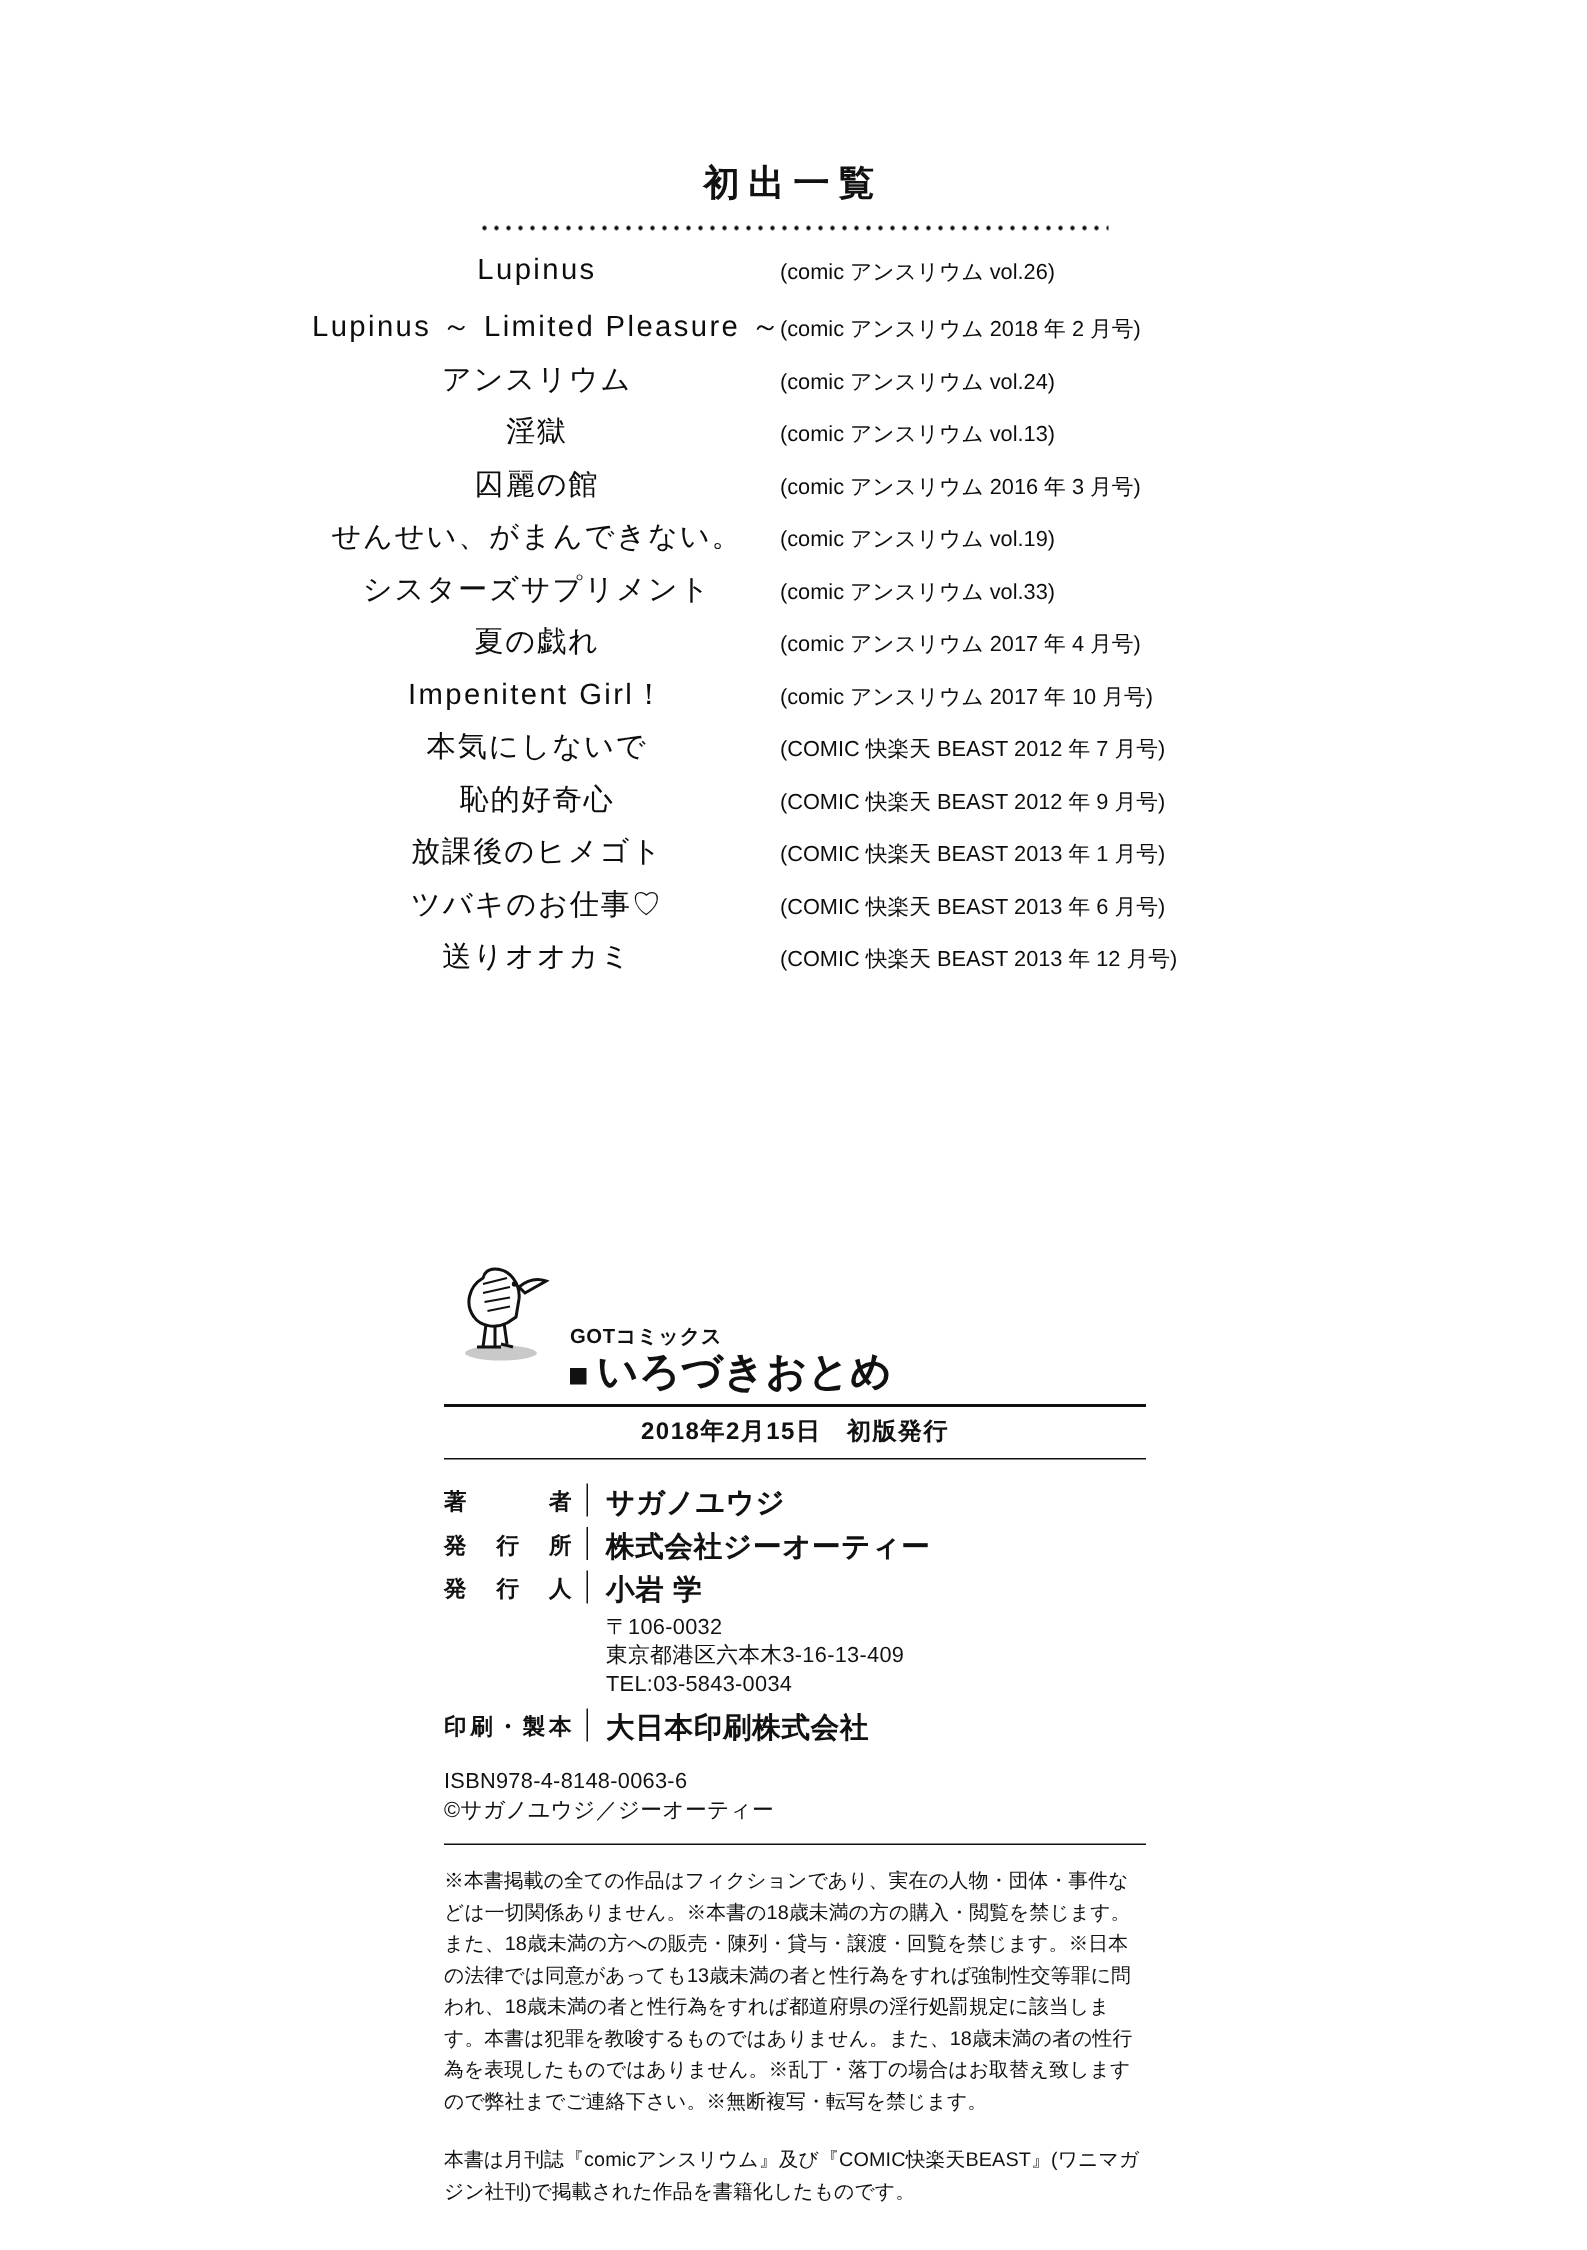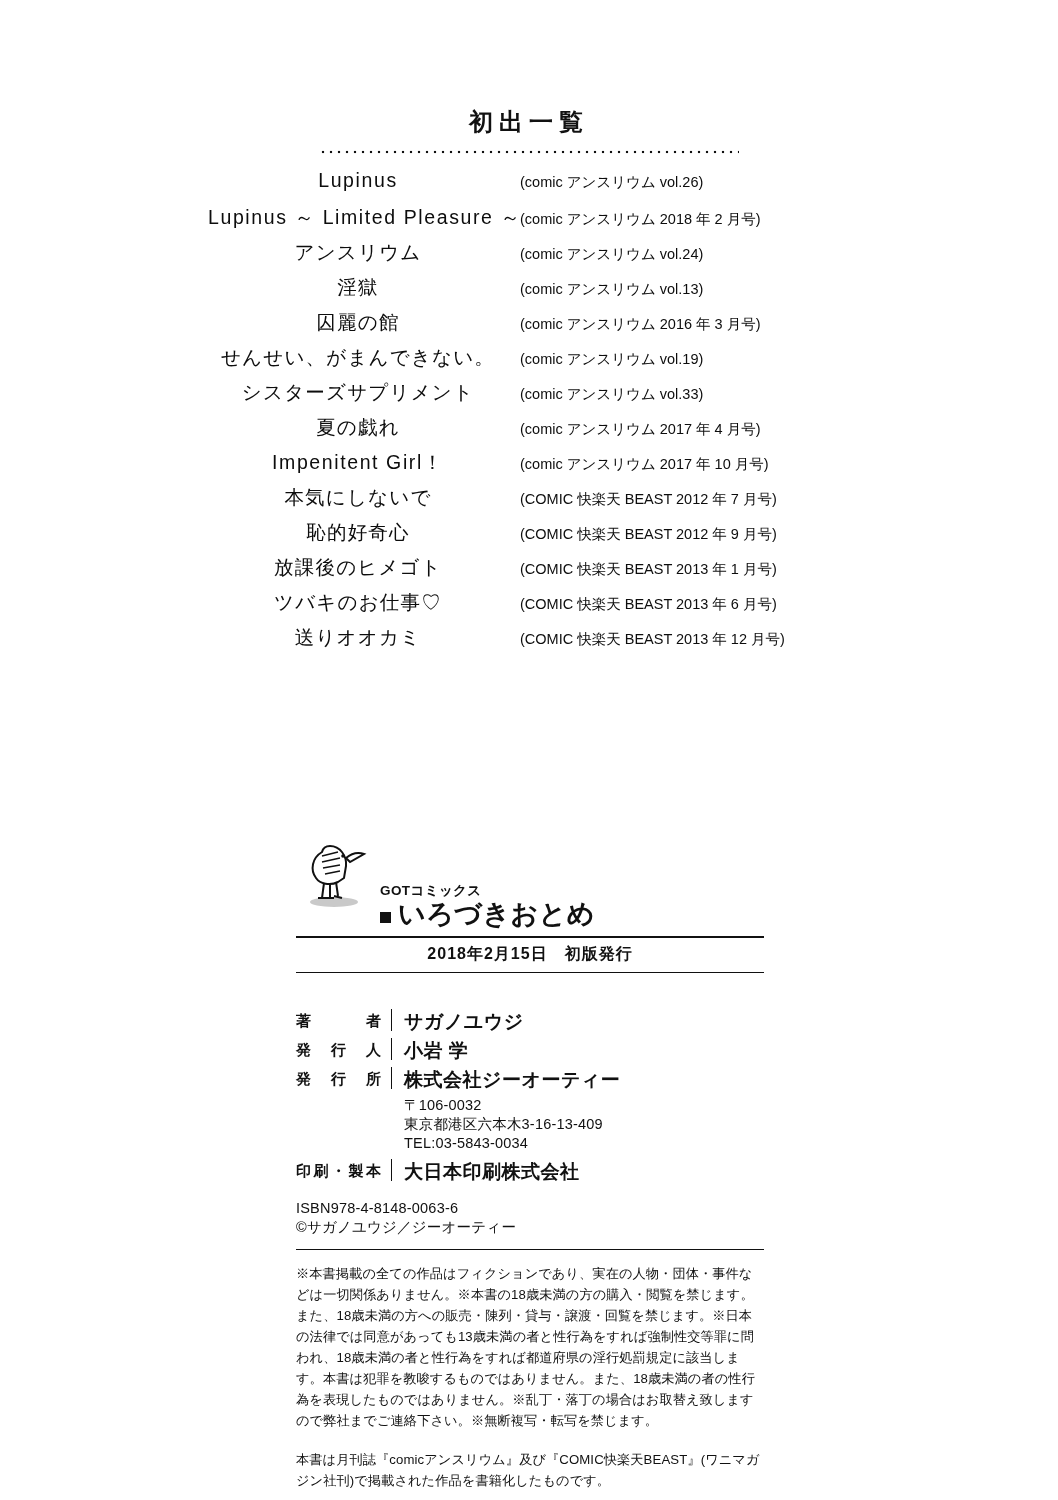--- a/index.html
+++ b/index.html
@@ -123,21 +123,21 @@
     font-weight: bold;
     text-align: center;
     padding: 6px 0 7px 0;
     letter-spacing: 1px;
   }
   .rule-thin {
     border-top: 1.2px solid #111;
   }
 
   .staff {
-    margin-top: 36px;
+    margin-top: 16px;
     font-size: 0;
   }
   .staff-row {
     display: flex;
     align-items: flex-start;
     margin-bottom: 3px;
   }
   .staff-label {
     width: 96px;
     text-align: justify;
@@ -274,26 +274,26 @@
   <div class="rule-thick"></div>
   <div class="pubdate">2018年2月15日　初版発行</div>
   <div class="rule-thin"></div>
 
   <div class="staff">
     <div class="staff-row">
       <div class="staff-label">著　者</div>
       <div class="staff-value">サガノユウジ</div>
     </div>
     <div class="staff-row">
+      <div class="staff-label">発行所</div>
+      <div class="staff-value">株式会社ジーオーティー</div>
+    </div>
+    <div class="staff-row">
       <div class="staff-label">発行人</div>
       <div class="staff-value">小岩 学</div>
-    </div>
-    <div class="staff-row">
-      <div class="staff-label">発行所</div>
-      <div class="staff-value">株式会社ジーオーティー</div>
     </div>
     <div class="staff-sub">〒106-0032</div>
     <div class="staff-sub">東京都港区六本木3-16-13-409</div>
     <div class="staff-sub">TEL:03-5843-0034</div>
     <div class="staff-row" style="margin-top:6px;">
       <div class="staff-label">印刷・製本</div>
       <div class="staff-value">大日本印刷株式会社</div>
     </div>
   </div>
 

